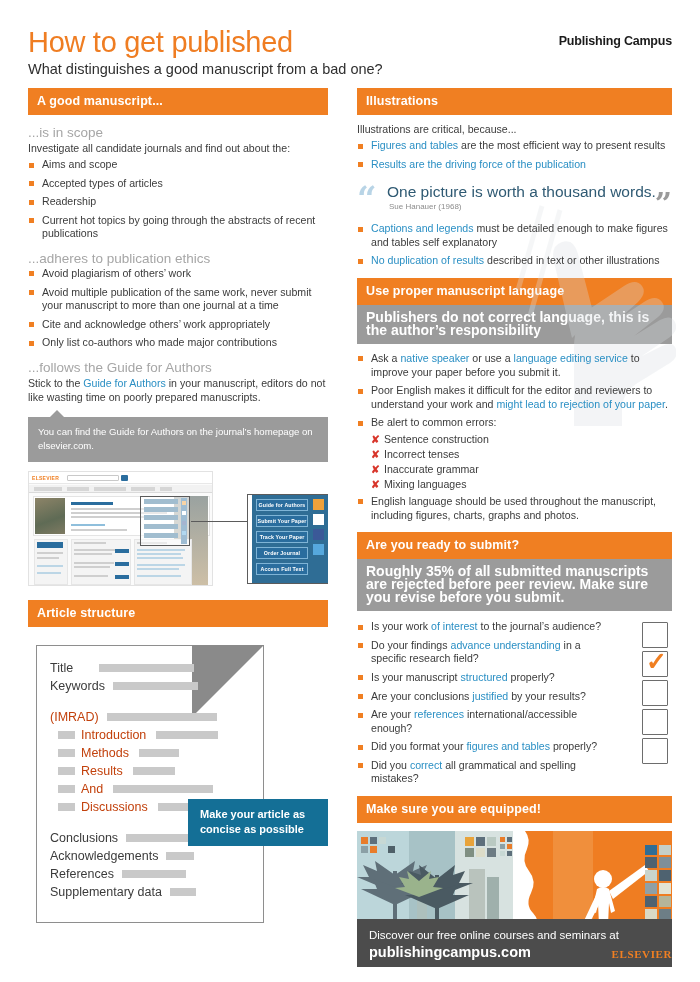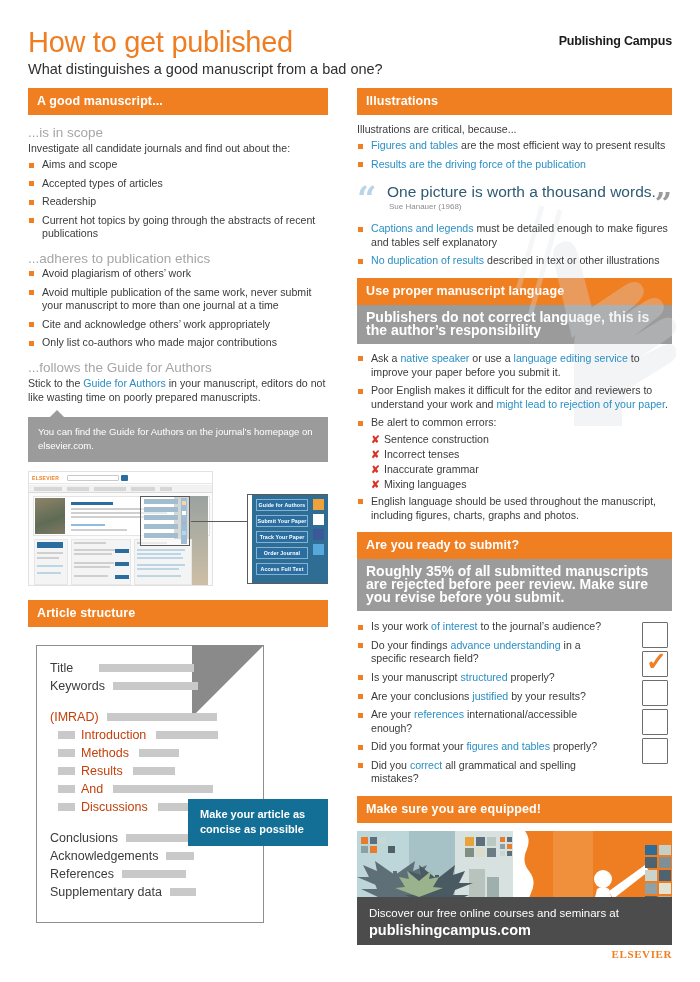--- a/index.html
+++ b/index.html
@@ -167,21 +167,21 @@
   .cbox {
     width:26px; height:26px; border:1.3px solid #6d6d6d; background:#ffffff;
     margin-bottom:3px; position:relative; border-radius:1px;
   }
   .cbox .tick {
     position:absolute; left:3px; top:-3px; font-size:25px; line-height:25px;
     color:#f07f22; font-weight:bold;
   }
 
   
-  .banner { position:relative; margin-top:8px; width:315px; height:114px; overflow:hidden; background:#e8e8e8; }
+  .banner { position:relative; margin-top:8px; width:315px; height:136px; overflow:hidden; background:#e8e8e8; }
   .banner-strip { position:absolute; left:0; bottom:0; width:100%; height:48px; background:#4c4c4c; }
   .banner-text1 { position:absolute; left:12px; bottom:26px; color:#ffffff; font-size:11.5px; }
   .banner-text2 { position:absolute; left:12px; bottom:7px; color:#ffffff; font-size:14.5px; font-weight:bold; }
 
   
   .footer-logo {
     position:absolute; right:28px; bottom:22px;
     color:#f07f22; font-family:"Liberation Serif", serif; font-weight:bold;
     font-size:11px; letter-spacing:0.6px;
   }

